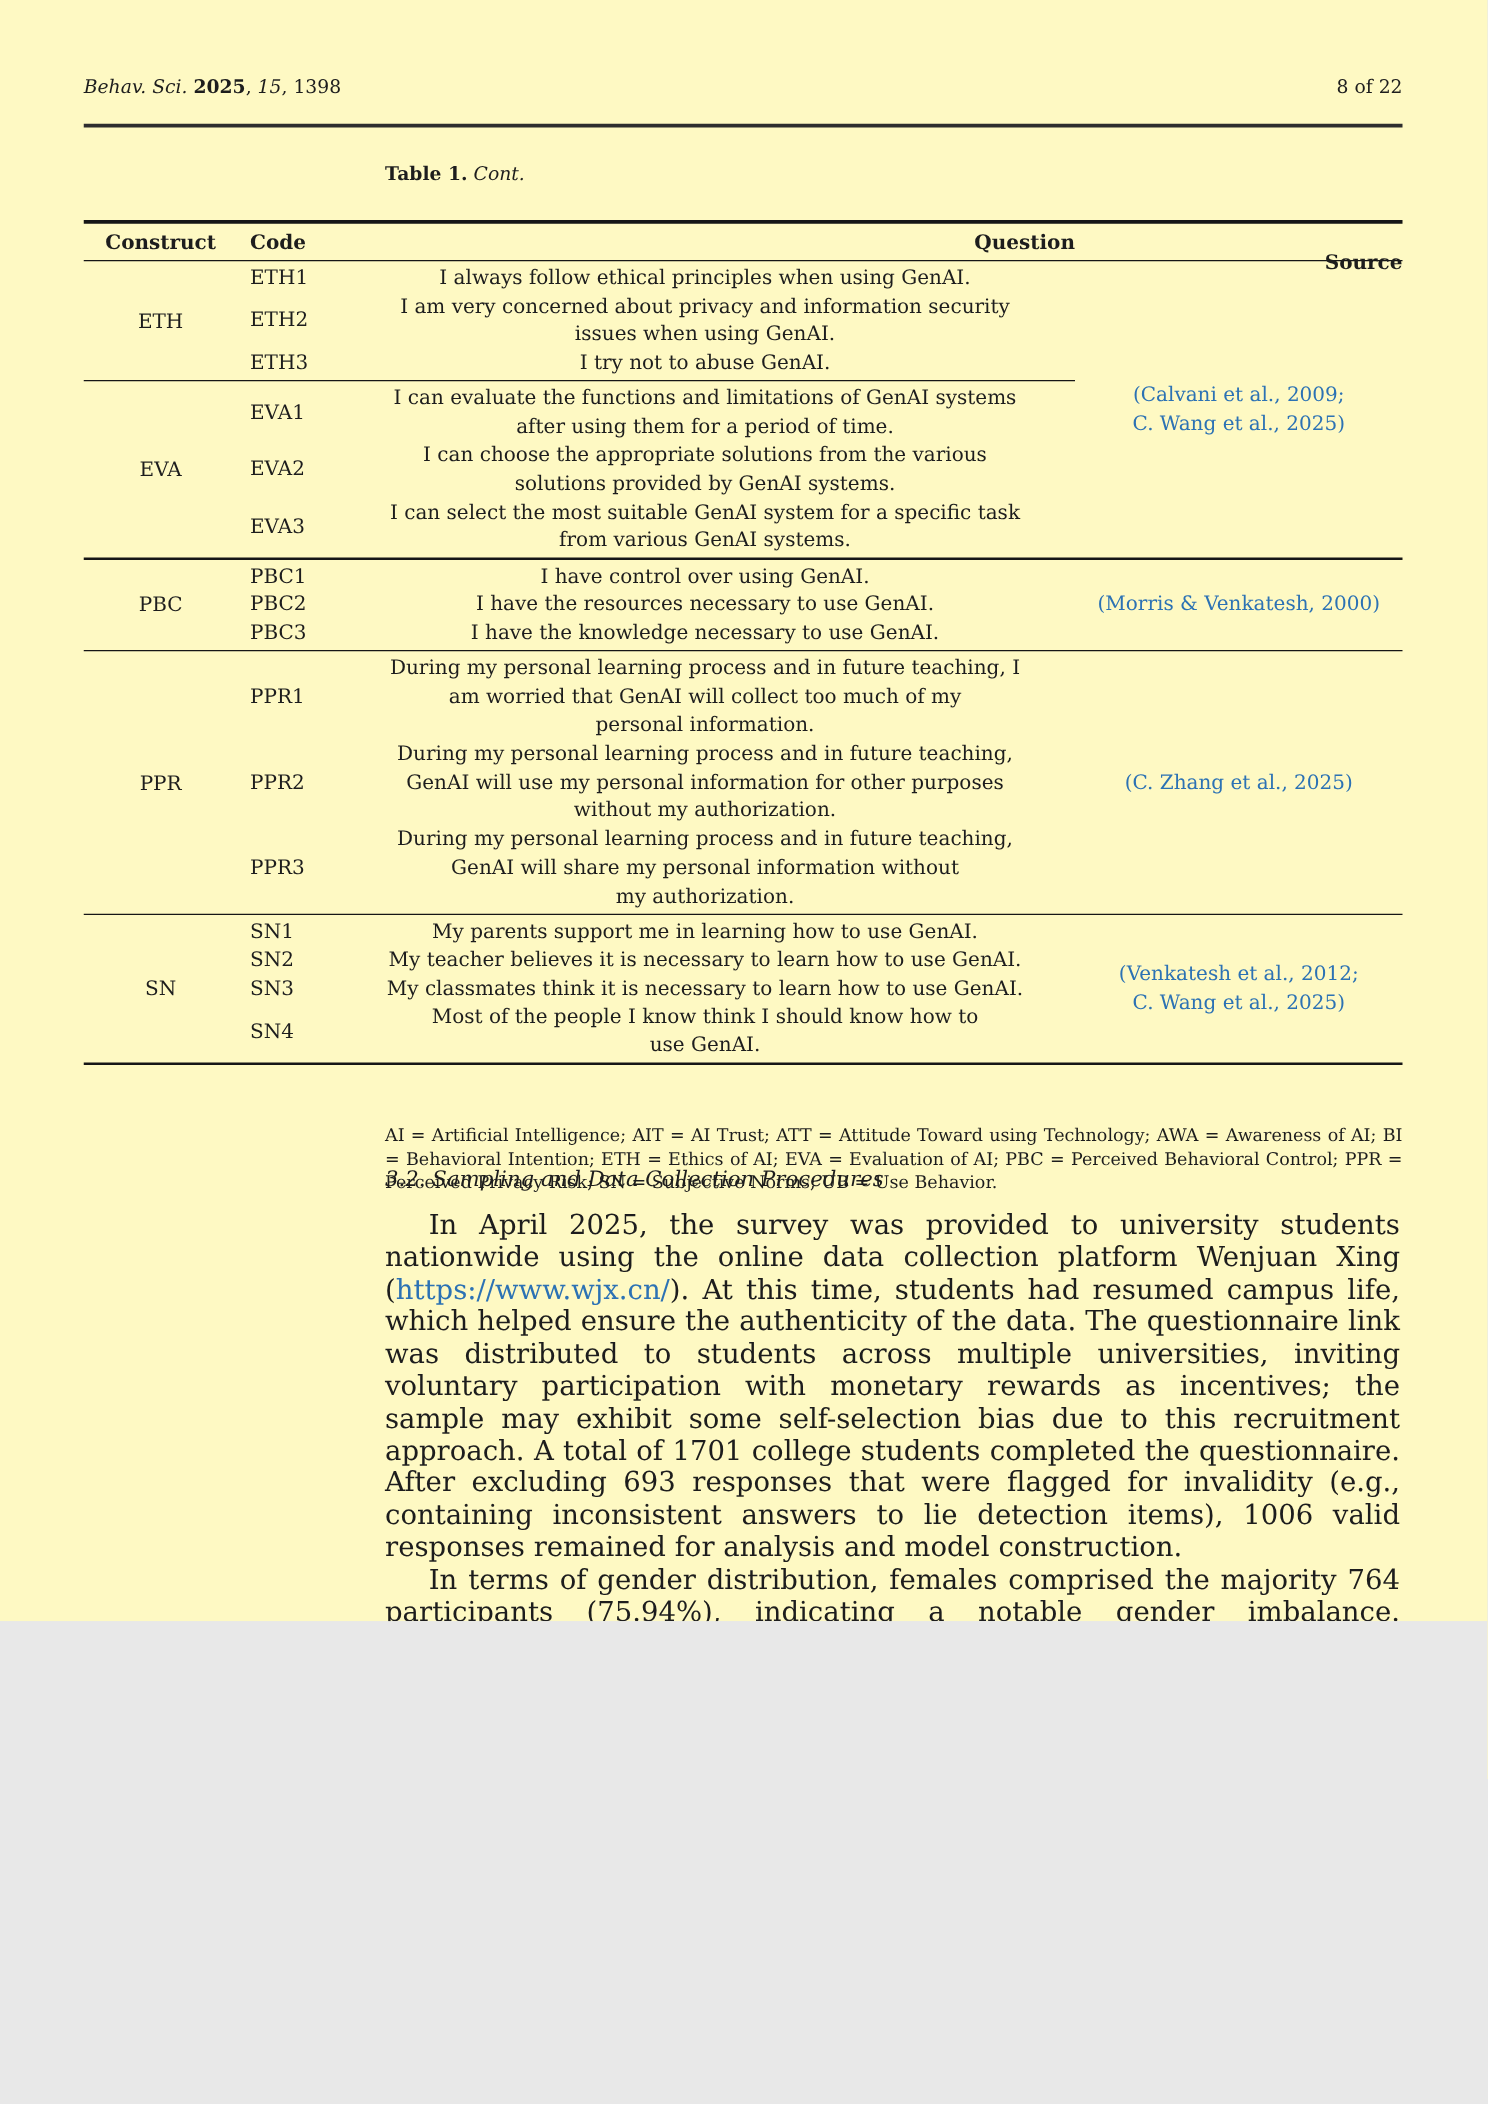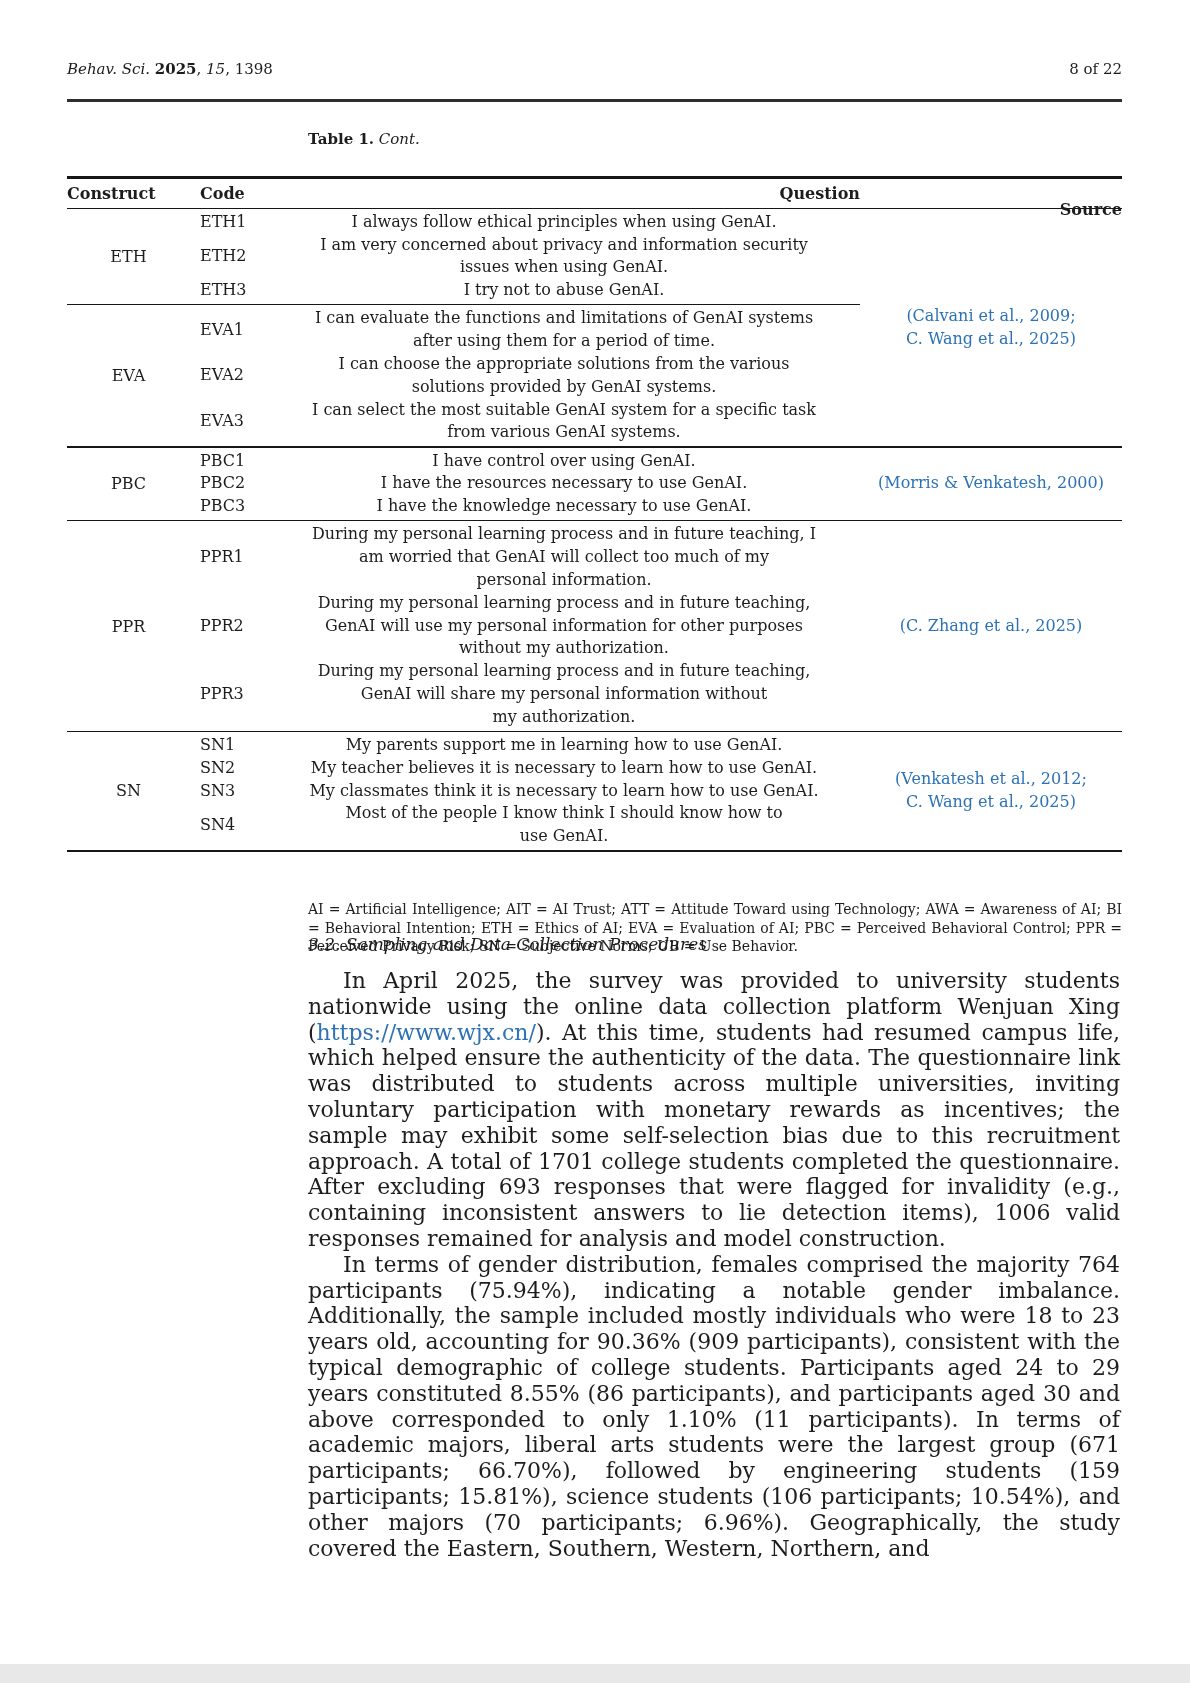--- a/index.html
+++ b/index.html
@@ -1,37 +1,37 @@
 <!DOCTYPE html>
 <html><head>
 <meta charset="utf-8">
 <style>
   html,body { margin:0; padding:0; background:#e8e8e8; }
   .page {
-    position:relative; width:1190px; height:1664px; margin:0 auto;
-    background:#ffffff; overflow:hidden;
+    position:relative; width:1190px; height:1297px; margin:0 auto;
+    background:#fef9c3; overflow:hidden;
     font-family:"DejaVu Serif","Liberation Serif",serif; color:#1d1d1d;
   }
   
   .runhead { position:absolute; left:67px; top:60px; width:1055px;
              display:flex; justify-content:space-between; font-size:15px; }
   .ital { font-style:italic; }
   .bold { font-weight:bold; }
   .page-top-rule { position:absolute; left:67px; top:99px; width:1055px; height:3px; background:#2e2e2e; }
 
   
   .caption { position:absolute; left:308px; top:130px; font-size:15px; }
 
   
   .table-wrap { position:absolute; left:67px; top:176px; width:1055px; font-size:16px; }
   .rule-heavy { height:2.5px; background:#161616; }
   .rule-thin  { height:1.4px; background:#161616; }
   .rule-partial { height:1.4px; background:#161616; width:793px; }
   .t-header { display:flex; align-items:center; height:29px; font-weight:bold; }
-  .h-construct { width:123px; }
+  .h-construct { width:123px; text-align:center; }
   .h-code { width:78px; padding-left:10px; box-sizing:border-box; }
   .h-question { width:592px; text-align:right; }
   .h-source { width:262px; text-align:right;margin-top:32px; }
   .section { display:flex; align-items:center; }
   .section-left { width:793px; }
   .group { display:flex; padding:2px 0; }
   .construct-cell { width:123px; display:flex; align-items:center; justify-content:center;text-align:center; }
   .rows { width:670px; }
   .row { display:flex; align-items:center; }
   .code-cell { width:78px; padding-left:10px; box-sizing:border-box; line-height:22.8px; }

